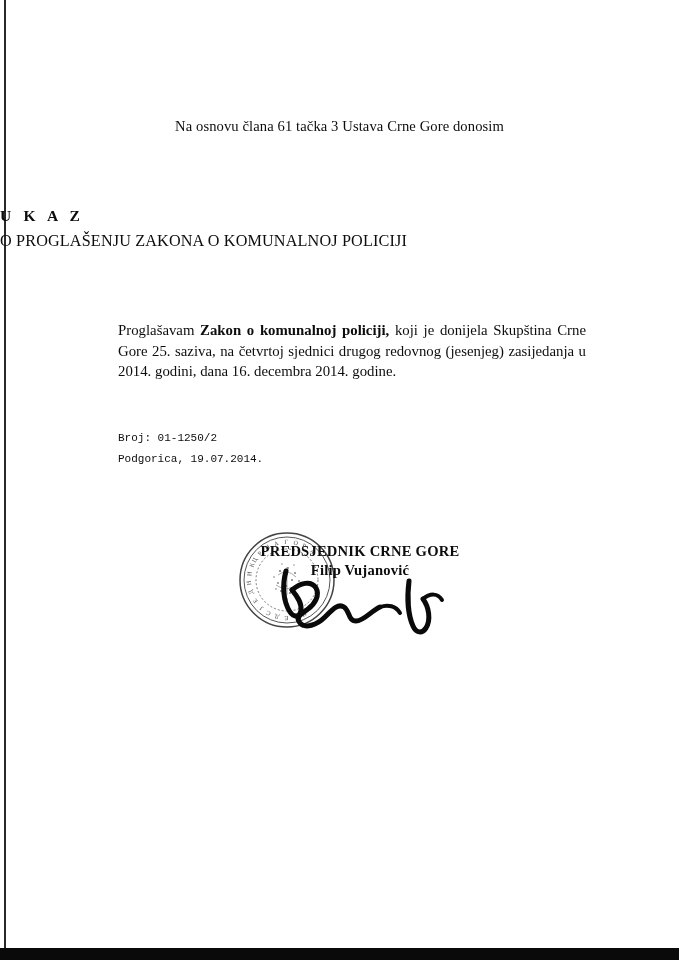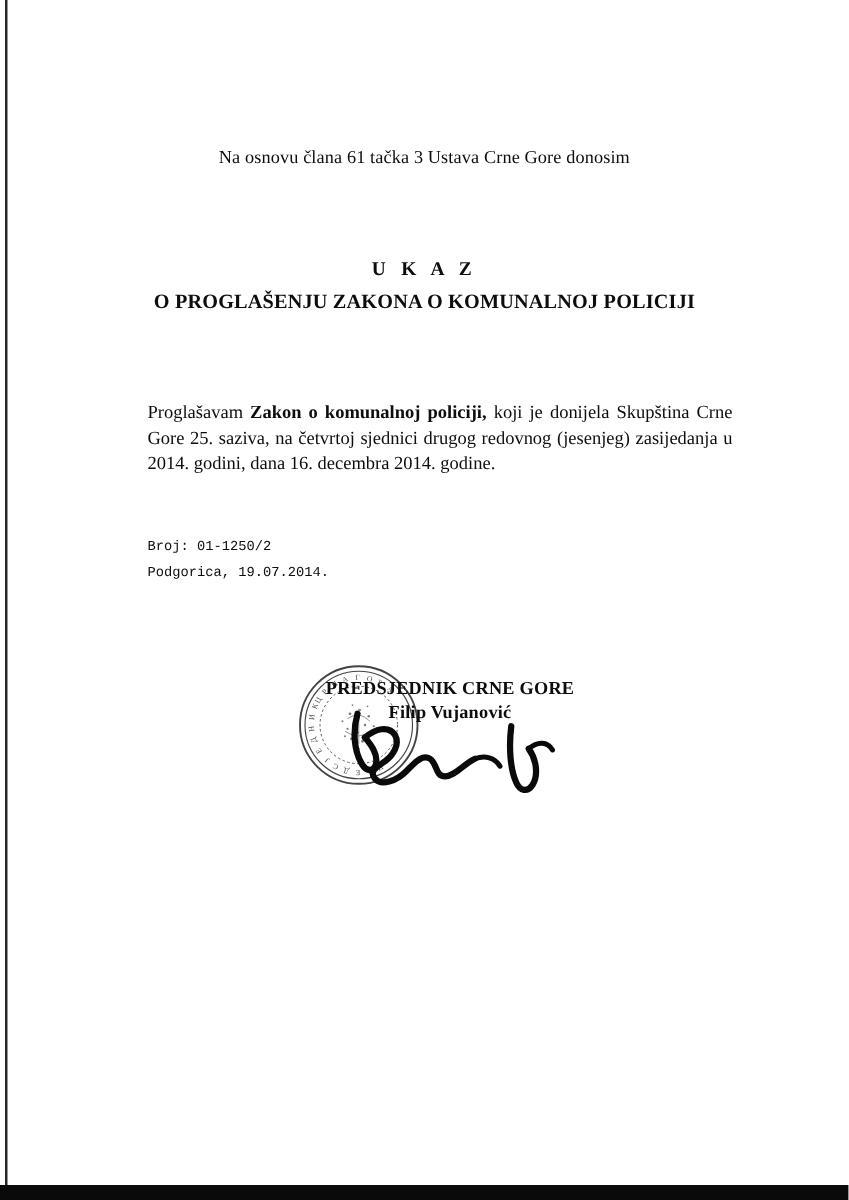--- a/index.html
+++ b/index.html
@@ -56,31 +56,31 @@
     font-size: 14.6px;
     letter-spacing: 0.1px;
   }
 
   
   .title-block {
     position: absolute;
     left: 0;
     top: 206px;
     width: 679px;
-    text-align: center;
+    text-align: left;
   }
   .title-main {
     font-size: 15.5px;
     font-weight: bold;
     letter-spacing: 4.2px;
     line-height: 1.35;
   }
   .title-sub {
     font-size: 16.2px;
-    font-weight: bold;
+    font-weight: normal;
     letter-spacing: 0.15px;
     line-height: 1.35;
     margin-top: 4px;
   }
 
   
   .paragraph {
     position: absolute;
     left: 118px;
     top: 320px;

